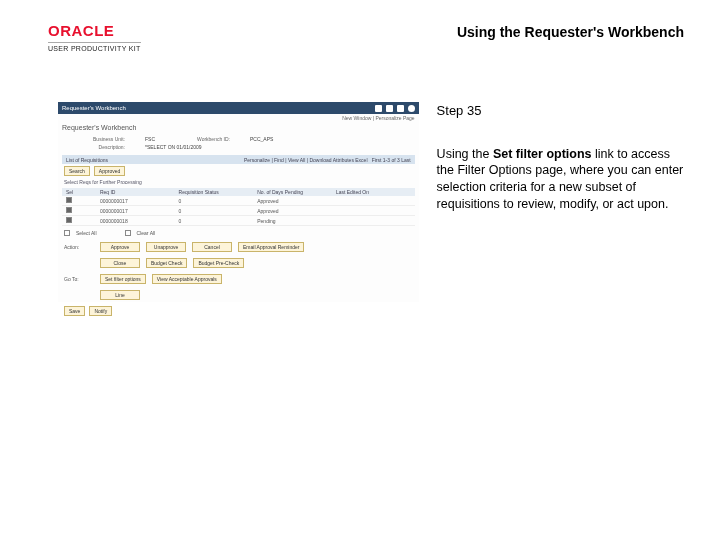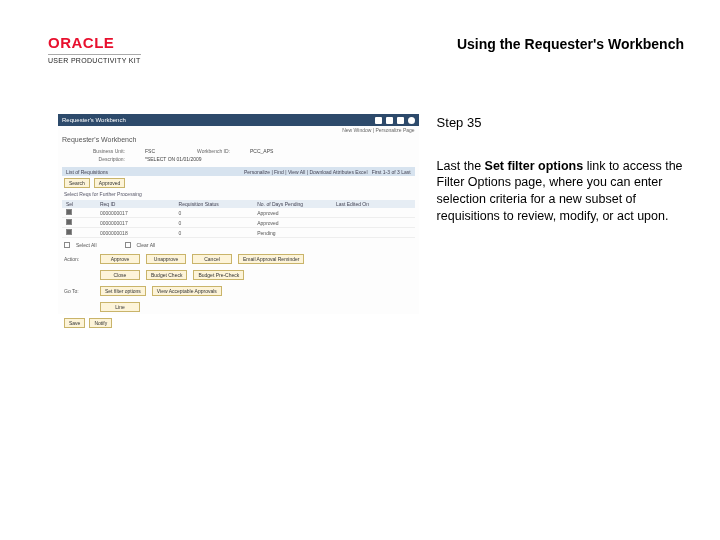--- a/index.html
+++ b/index.html
@@ -10,21 +10,20 @@
     font-family: Arial, Helvetica, sans-serif;
     font-size: 12px;
     color: #000;
     position: relative;
   }
   .header {
     display: flex;
     justify-content: space-between;
     align-items: flex-start;
     padding: 22px 36px 10px 48px;
-    margin-top: 12px;
   }
   .logo-block {
     display: flex;
     flex-direction: column;
   }
   .oracle-logo {
     font-family: Arial, sans-serif;
     font-weight: bold;
     font-size: 15px;
     letter-spacing: 0.5px;
@@ -268,16 +267,16 @@
     </div>
     <div class="footer-row">
       <span class="mini-btn">Save</span>
       <span class="mini-btn">Notify</span>
     </div>
   </div>
 
   <div class="instructions">
     <div class="step-label">Step 35</div>
     <p>
-      <span>Last the </span><b>Set filter options</b><span> link to access the Filter Options page, where you can enter selection criteria for a new subset of requisitions to review, modify, or act upon.</span>
+      <span>Using the </span><b>Set filter options</b><span> link to access the Filter Options page, where you can enter selection criteria for a new subset of requisitions to review, modify, or act upon.</span>
     </p>
   </div>
 </div>
 
 </body></html>

